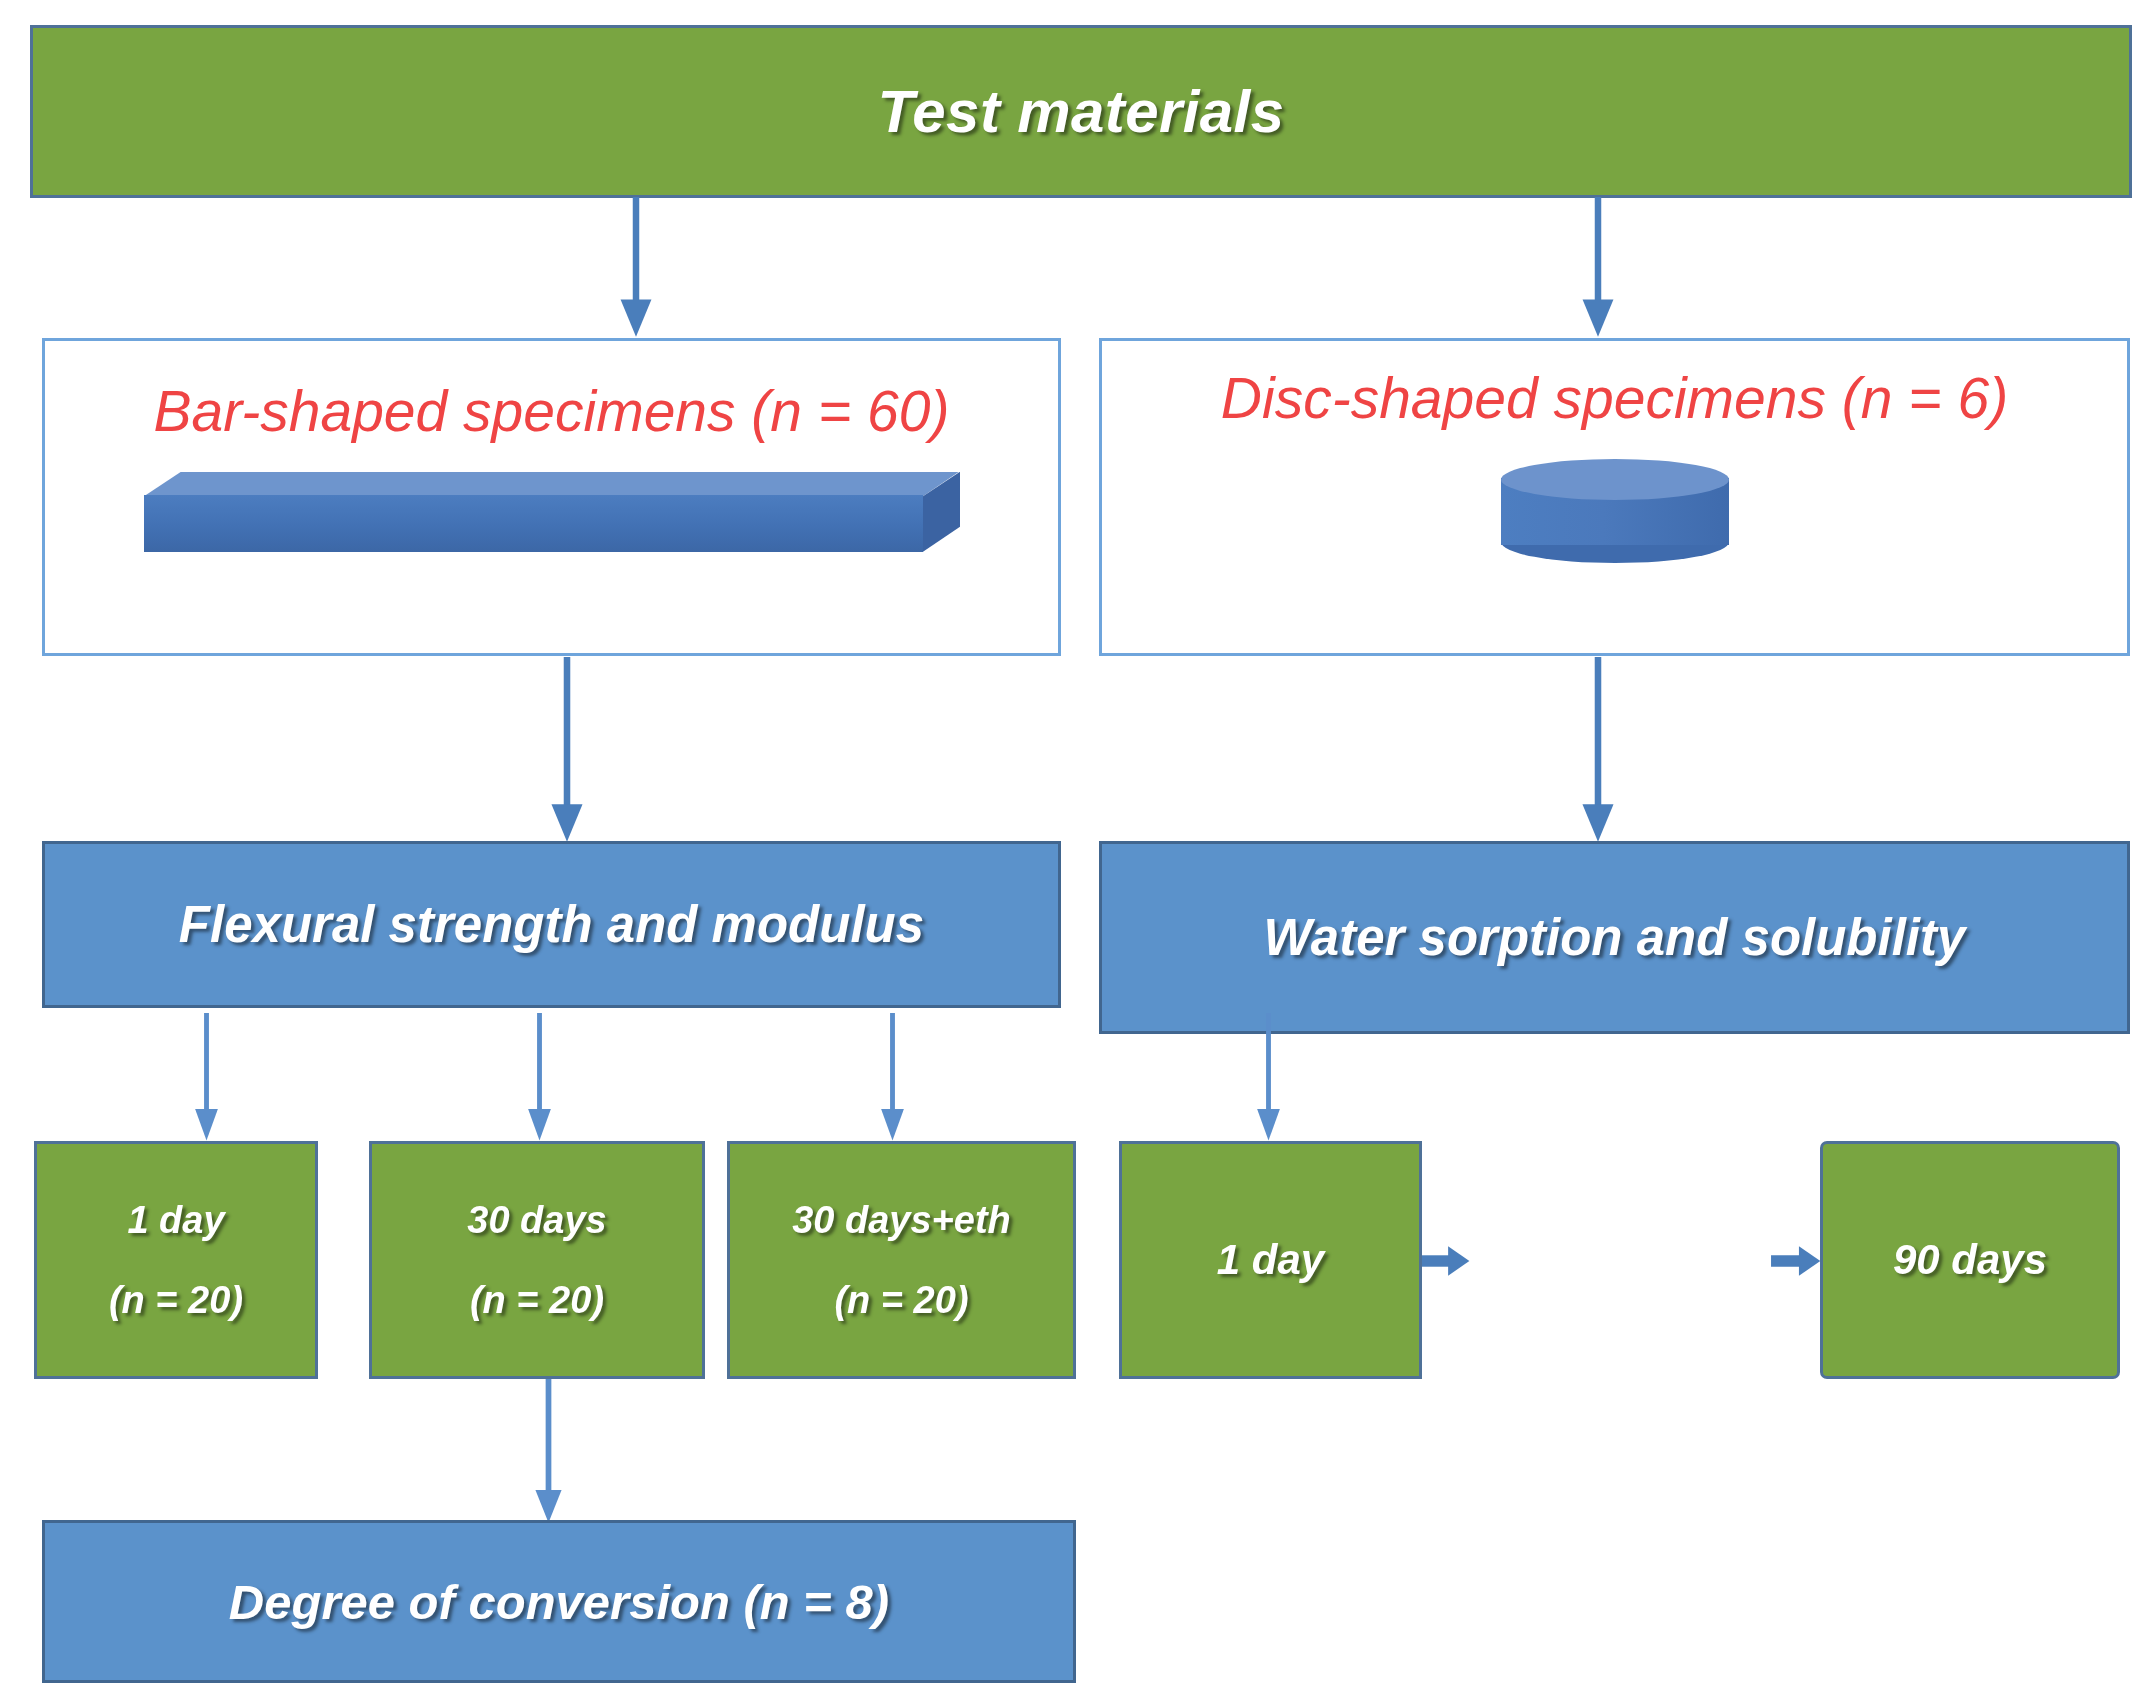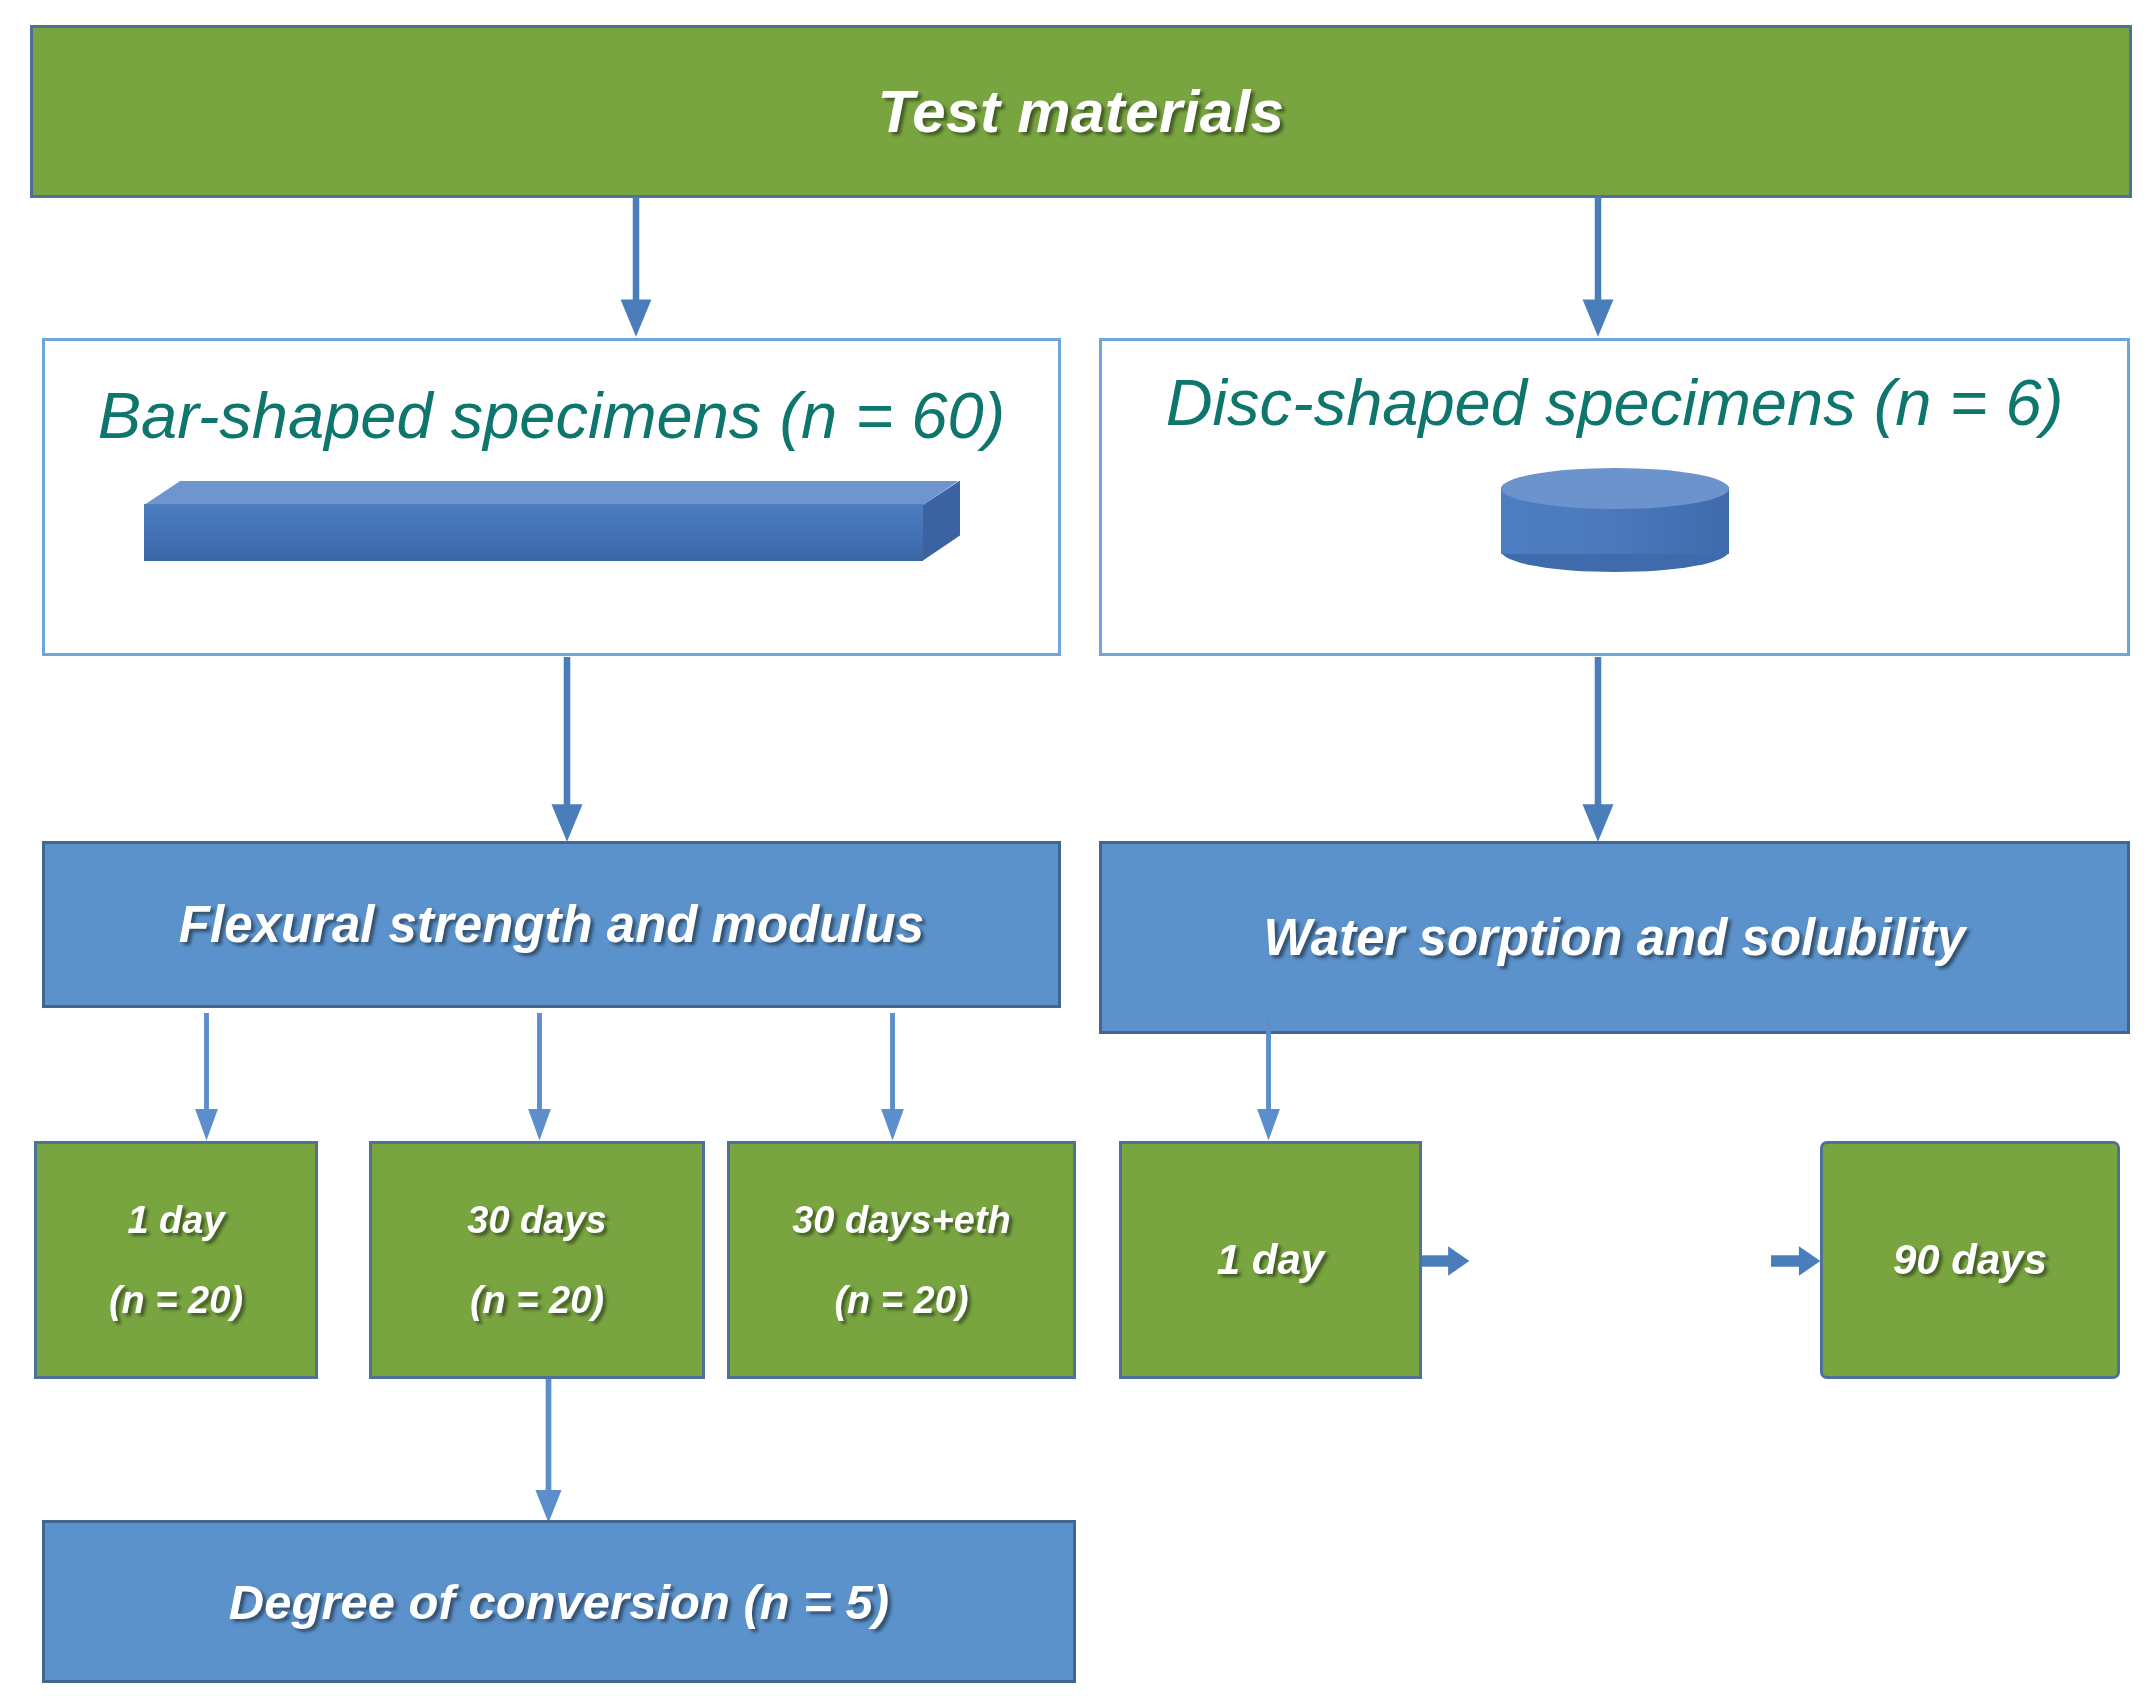--- a/index.html
+++ b/index.html
@@ -71,23 +71,23 @@
   }
   #node-disc-specimens {
     left: 1099px;
     top: 338px;
     width: 1031px;
     height: 318px;
     justify-content: flex-start;
     padding-top: 26px;
   }
   .spec-label {
-    font-size: 65px;
+    font-size: 57px;
     font-weight: normal;
-    color: #0f766e;
+    color: #ef4444;
     line-height: 1.1;
   }
 
   
   .shape-wrap {
     position: relative;
     margin-top: 29px;
   }
   
   #shape-bar {
@@ -330,17 +330,17 @@
   </div>
 
   <div class="arrow-v" style="left:532px; top:1379px; width:33px; height:147px;">
     <svg width="33" height="147" viewBox="0 0 40 180">
       <line x1="20" y1="0" x2="20" y2="140" stroke="#5B8ECB" stroke-width="7"></line>
       <polygon points="20,176 4,136 36,136" fill="#5B8ECB"></polygon>
     </svg>
   </div>
 
   <div class="node blue-box" id="node-degree-conversion">
-    <span>Degree of conversion (n = 5)</span>
+    <span>Degree of conversion (n = 8)</span>
   </div>
 
 </div>
 
 
 </body></html>

